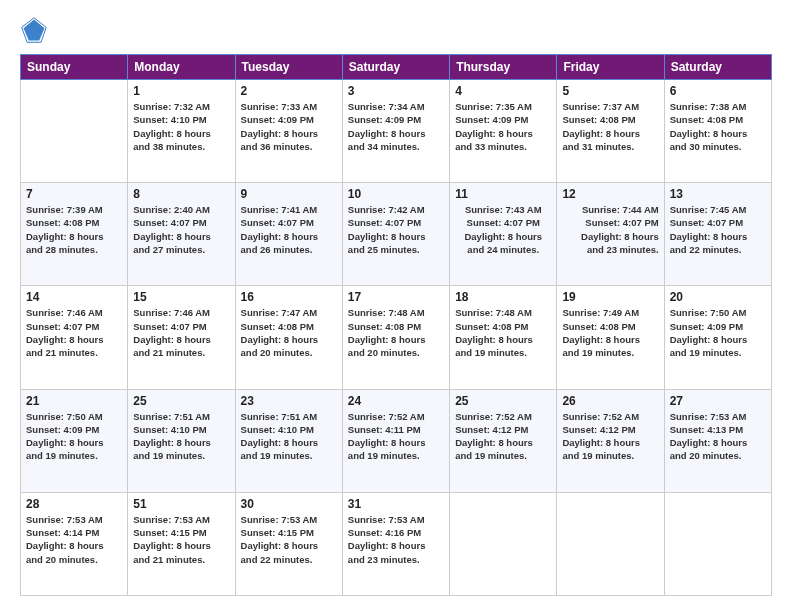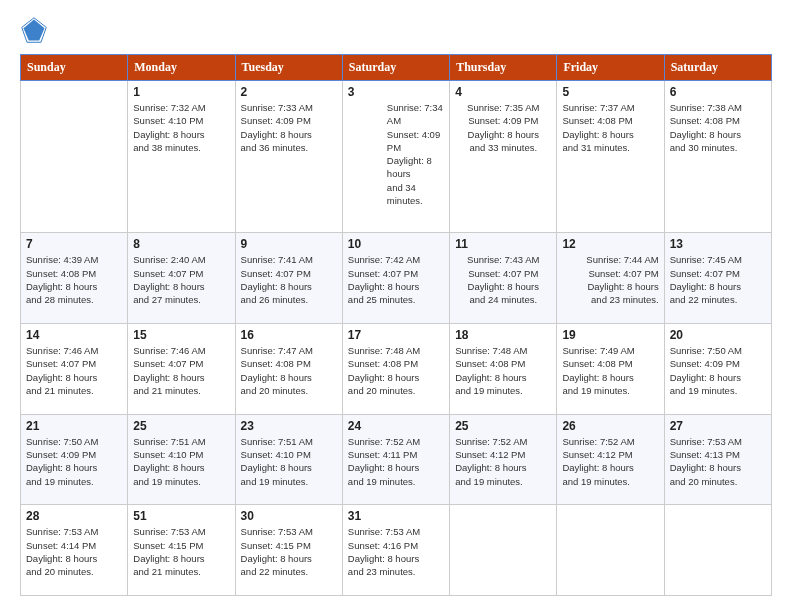--- a/index.html
+++ b/index.html
@@ -59,28 +59,27 @@
     .location {
       font-size: 14px;
       color: #444;
     }
     .calendar {
       width: 100%;
       border-collapse: collapse;
       flex: 1;
     }
     .calendar th {
-      background: #c2410c;
+      background: #701a75;
       color: #fff;
       font-size: 12px;
       font-weight: bold;
       text-align: left;
       padding: 5px 6px;
       border: 1px solid #5a85d4;
-      font-family: Liberation Serif, serif;
     }
     .calendar td {
       border: 1px solid #ccc;
       vertical-align: top;
       padding: 4px 5px;
       width: calc(100% / 7);
       background: #fff;
     }
     .calendar tr:nth-child(even) td {
       background: #f5f7fc;
@@ -89,20 +88,21 @@
       font-size: 12px;
       font-weight: bold;
       color: #222;
       display: block;
       margin-bottom: 2px;
     }
     .day-info {
       font-size: 9.5px;
       color: #333;
       line-height: 1.4;
+      font-weight: bold;
     }
     .empty-cell {
       background: #fff !important;
     }
   </style>
 </head>
 <body>
 
 <div class="page">
   <div class="header">
@@ -146,28 +146,28 @@
           </td>
           <td>
             <span class="day-number">2</span>
             <div class="day-info" style="white-space: pre-line;">Sunrise: 7:33 AM
 Sunset: 4:09 PM
 Daylight: 8 hours
 and 36 minutes.</div>
           </td>
           <td>
             <span class="day-number">3</span>
-            <div class="day-info" style="white-space: pre-line; margin-left: 39px;">Sunrise: 7:34 AM
+            <div class="day-info" style="white-space: pre-line;">Sunrise: 7:34 AM
 Sunset: 4:09 PM
 Daylight: 8 hours
 and 34 minutes.</div>
           </td>
           <td>
             <span class="day-number">4</span>
-            <div class="day-info" style="white-space: pre-line; text-align: center;">Sunrise: 7:35 AM
+            <div class="day-info" style="white-space: pre-line;">Sunrise: 7:35 AM
 Sunset: 4:09 PM
 Daylight: 8 hours
 and 33 minutes.</div>
           </td>
           <td>
             <span class="day-number">5</span>
             <div class="day-info" style="white-space: pre-line;">Sunrise: 7:37 AM
 Sunset: 4:08 PM
 Daylight: 8 hours
 and 31 minutes.</div>
@@ -176,21 +176,21 @@
             <span class="day-number">6</span>
             <div class="day-info" style="white-space: pre-line;">Sunrise: 7:38 AM
 Sunset: 4:08 PM
 Daylight: 8 hours
 and 30 minutes.</div>
           </td>
         </tr>
         <tr>
           <td>
             <span class="day-number">7</span>
-            <div class="day-info" style="white-space: pre-line;">Sunrise: 4:39 AM
+            <div class="day-info" style="white-space: pre-line;">Sunrise: 7:39 AM
 Sunset: 4:08 PM
 Daylight: 8 hours
 and 28 minutes.</div>
           </td>
           <td>
             <span class="day-number">8</span>
             <div class="day-info" style="white-space: pre-line;">Sunrise: 2:40 AM
 Sunset: 4:07 PM
 Daylight: 8 hours
 and 27 minutes.</div>

